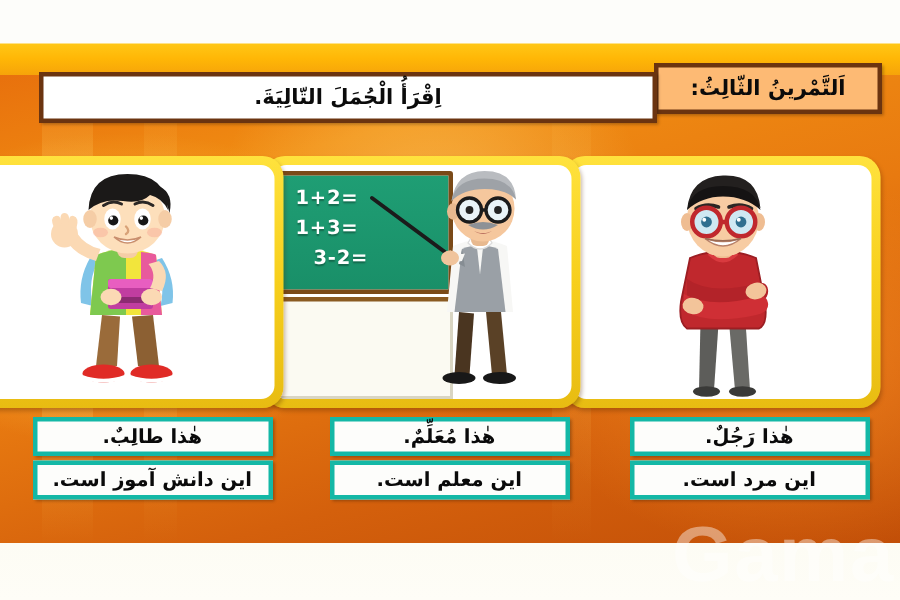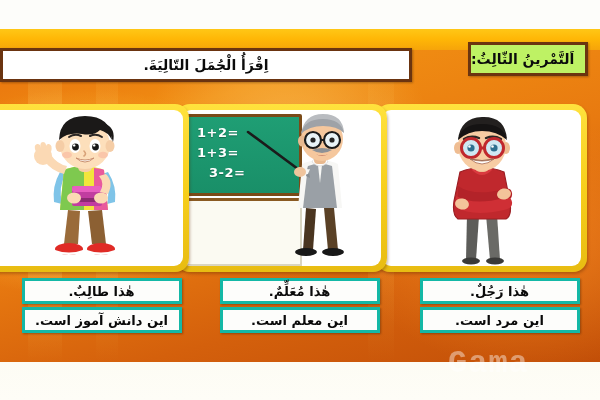--- a/index.html
+++ b/index.html
@@ -43,53 +43,53 @@
   }
   .bg-bottom-cream {
     position: absolute; left: 0; bottom: 0;
     width: 600px; height: 38px;
     background: linear-gradient(180deg, #fdfcf4 0%, #fefdf7 100%);
   }
 
   
   .watermark {
     position: absolute;
-    left: 448px; bottom: 20px;
-    font-family: Liberation Mono, monospace;
-    font-size: 32px;
+    left: 448px; bottom: 4px;
+    font-family: Liberation Sans, sans-serif;
+    font-size: 52px;
     font-weight: bold;
     letter-spacing: 1px;
     color: rgba(255,255,255,0.42);
     direction: ltr;
     line-height: 1;
     user-select: none;
   }
 
   
   .title-box {
     position: absolute;
     right: 12px; top: 42px;
-    width: 120px; height: 34px;
-    background: #bef264;
+    width: 152px; height: 34px;
+    background: #fdba74;
     border: 3px solid #6b3410;
     box-sizing: border-box;
-    display: flex; align-items: center; justify-content: flex-end;
+    display: flex; align-items: center; justify-content: center;
     box-shadow: 1px 1px 2px rgba(0,0,0,0.28);
   }
   .title-box span {
     font-family: "DejaVu Sans", sans-serif;
     font-size: 14px;
     font-weight: bold;
     color: #0b0b0b;
     white-space: nowrap;
   }
 
   .instruction-box {
     position: absolute;
-    left: 0; top: 48px;
+    left: 26px; top: 48px;
     width: 412px; height: 34px;
     background: #ffffff;
     border: 3px solid #6b3410;
     box-sizing: border-box;
     display: flex; align-items: center; justify-content: center;
     box-shadow: 1px 1px 2px rgba(0,0,0,0.28);
   }
   .instruction-box span {
     font-size: 14px;
     font-weight: bold;

